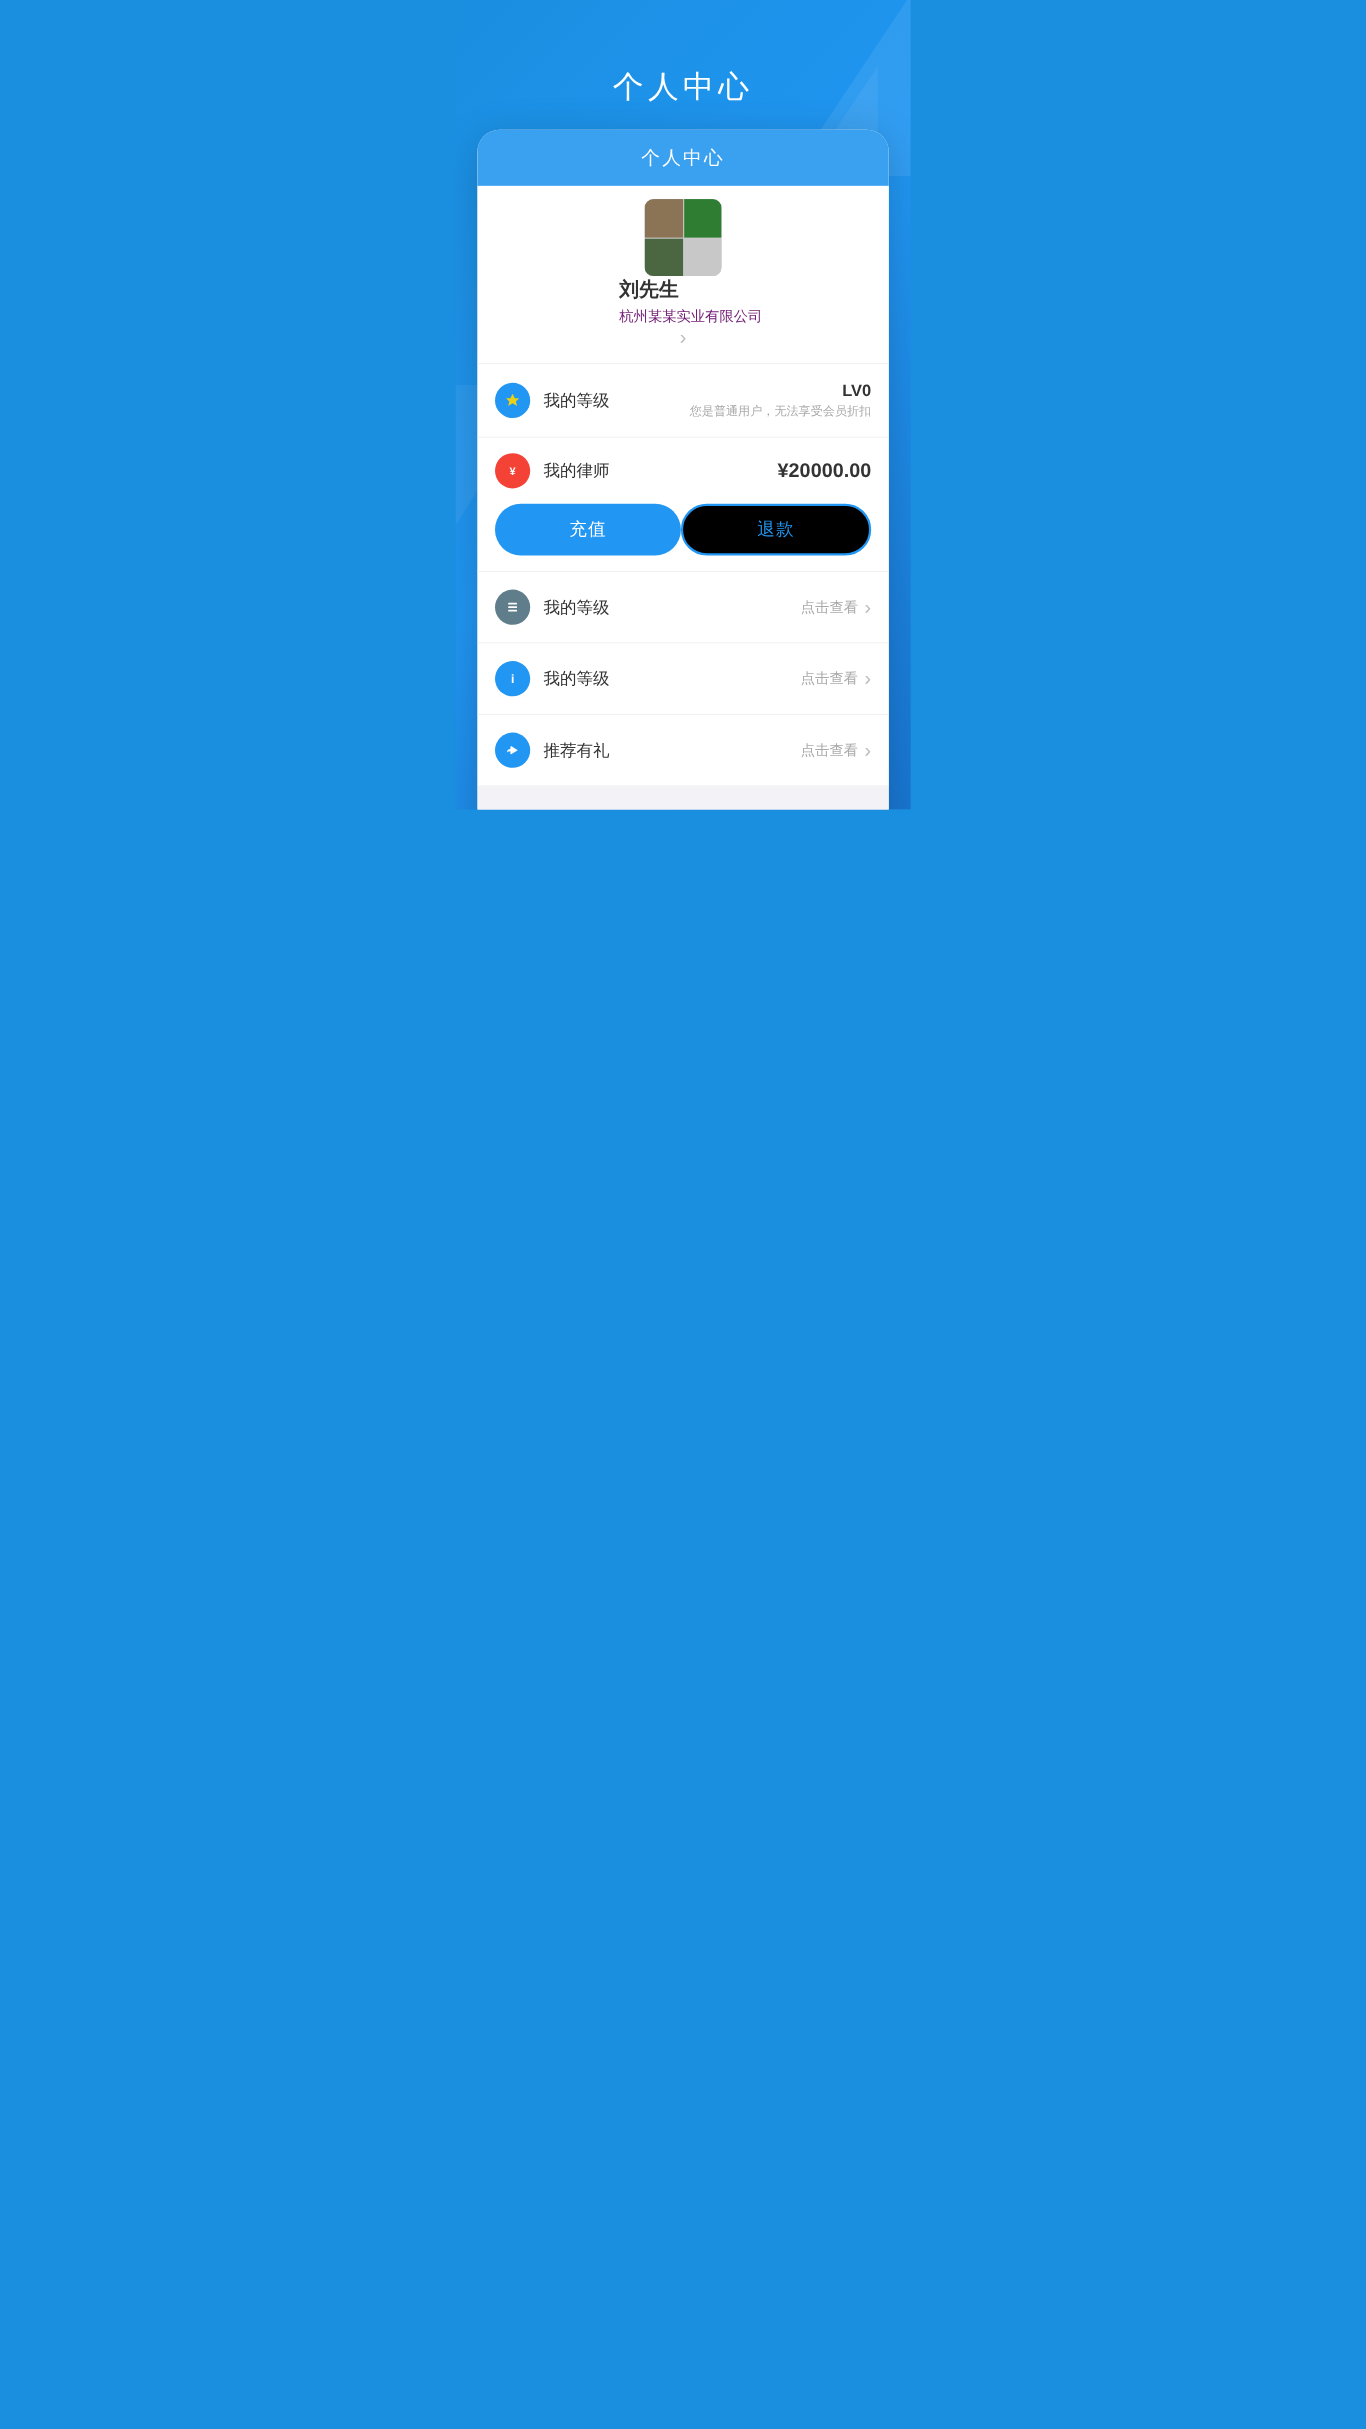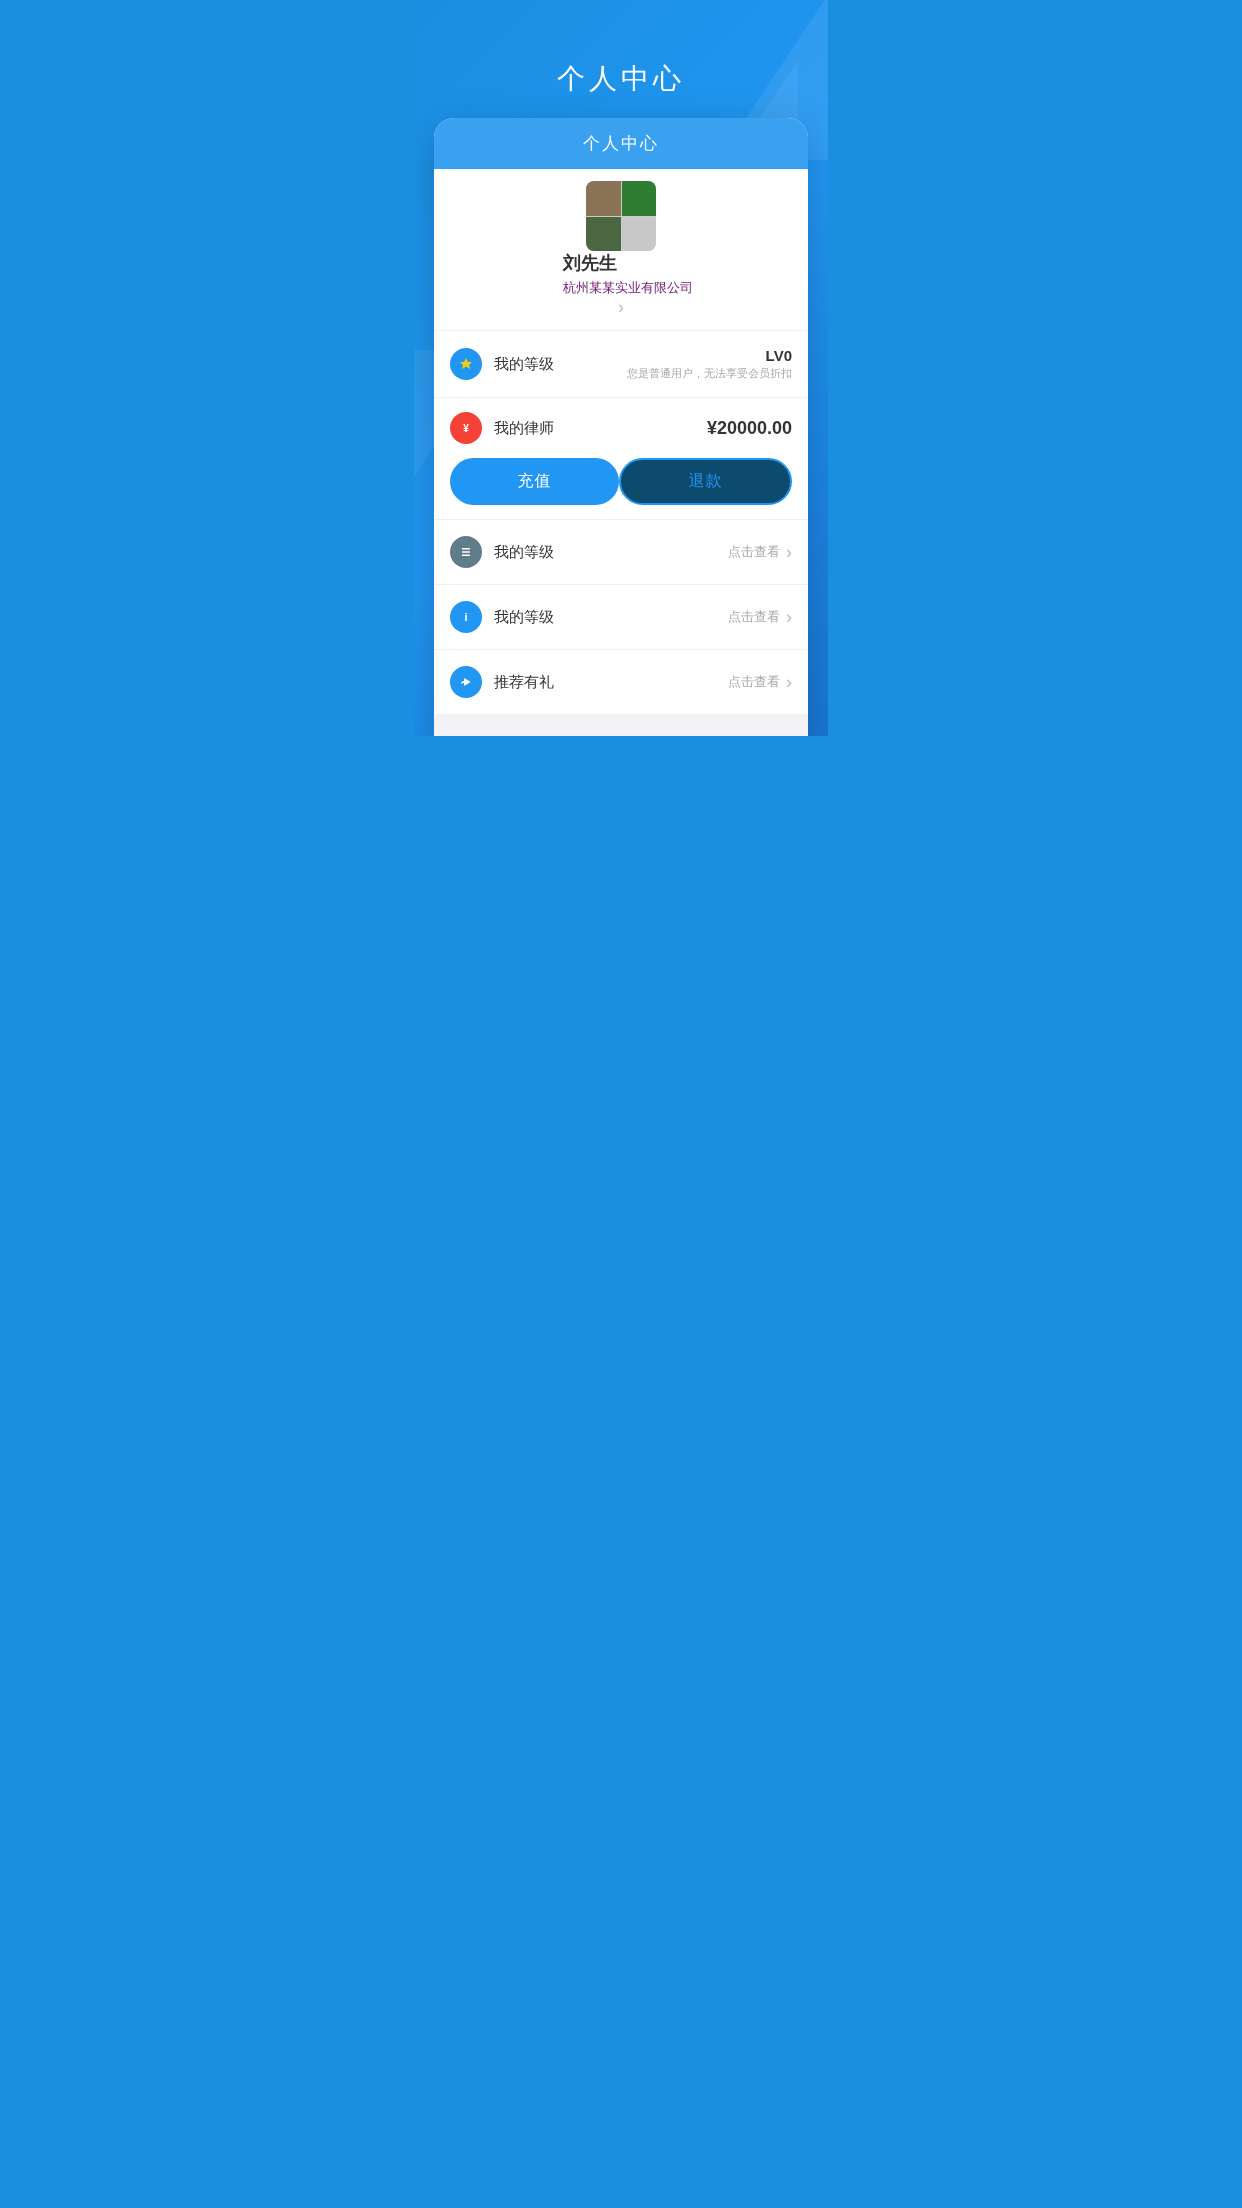--- a/index.html
+++ b/index.html
@@ -241,21 +241,21 @@
       border: none;
       border-radius: 25px;
       padding: 11px 0;
       font-size: 16px;
       cursor: pointer;
       letter-spacing: 1px;
     }
 
     .btn-refund {
       flex: 1;
-      background: #0c4a6e;
+      background: #000000;
       color: #2196f3;
       border: 2px solid #2196f3;
       border-radius: 25px;
       padding: 11px 0;
       font-size: 16px;
       cursor: pointer;
       letter-spacing: 1px;
     }
 
     

